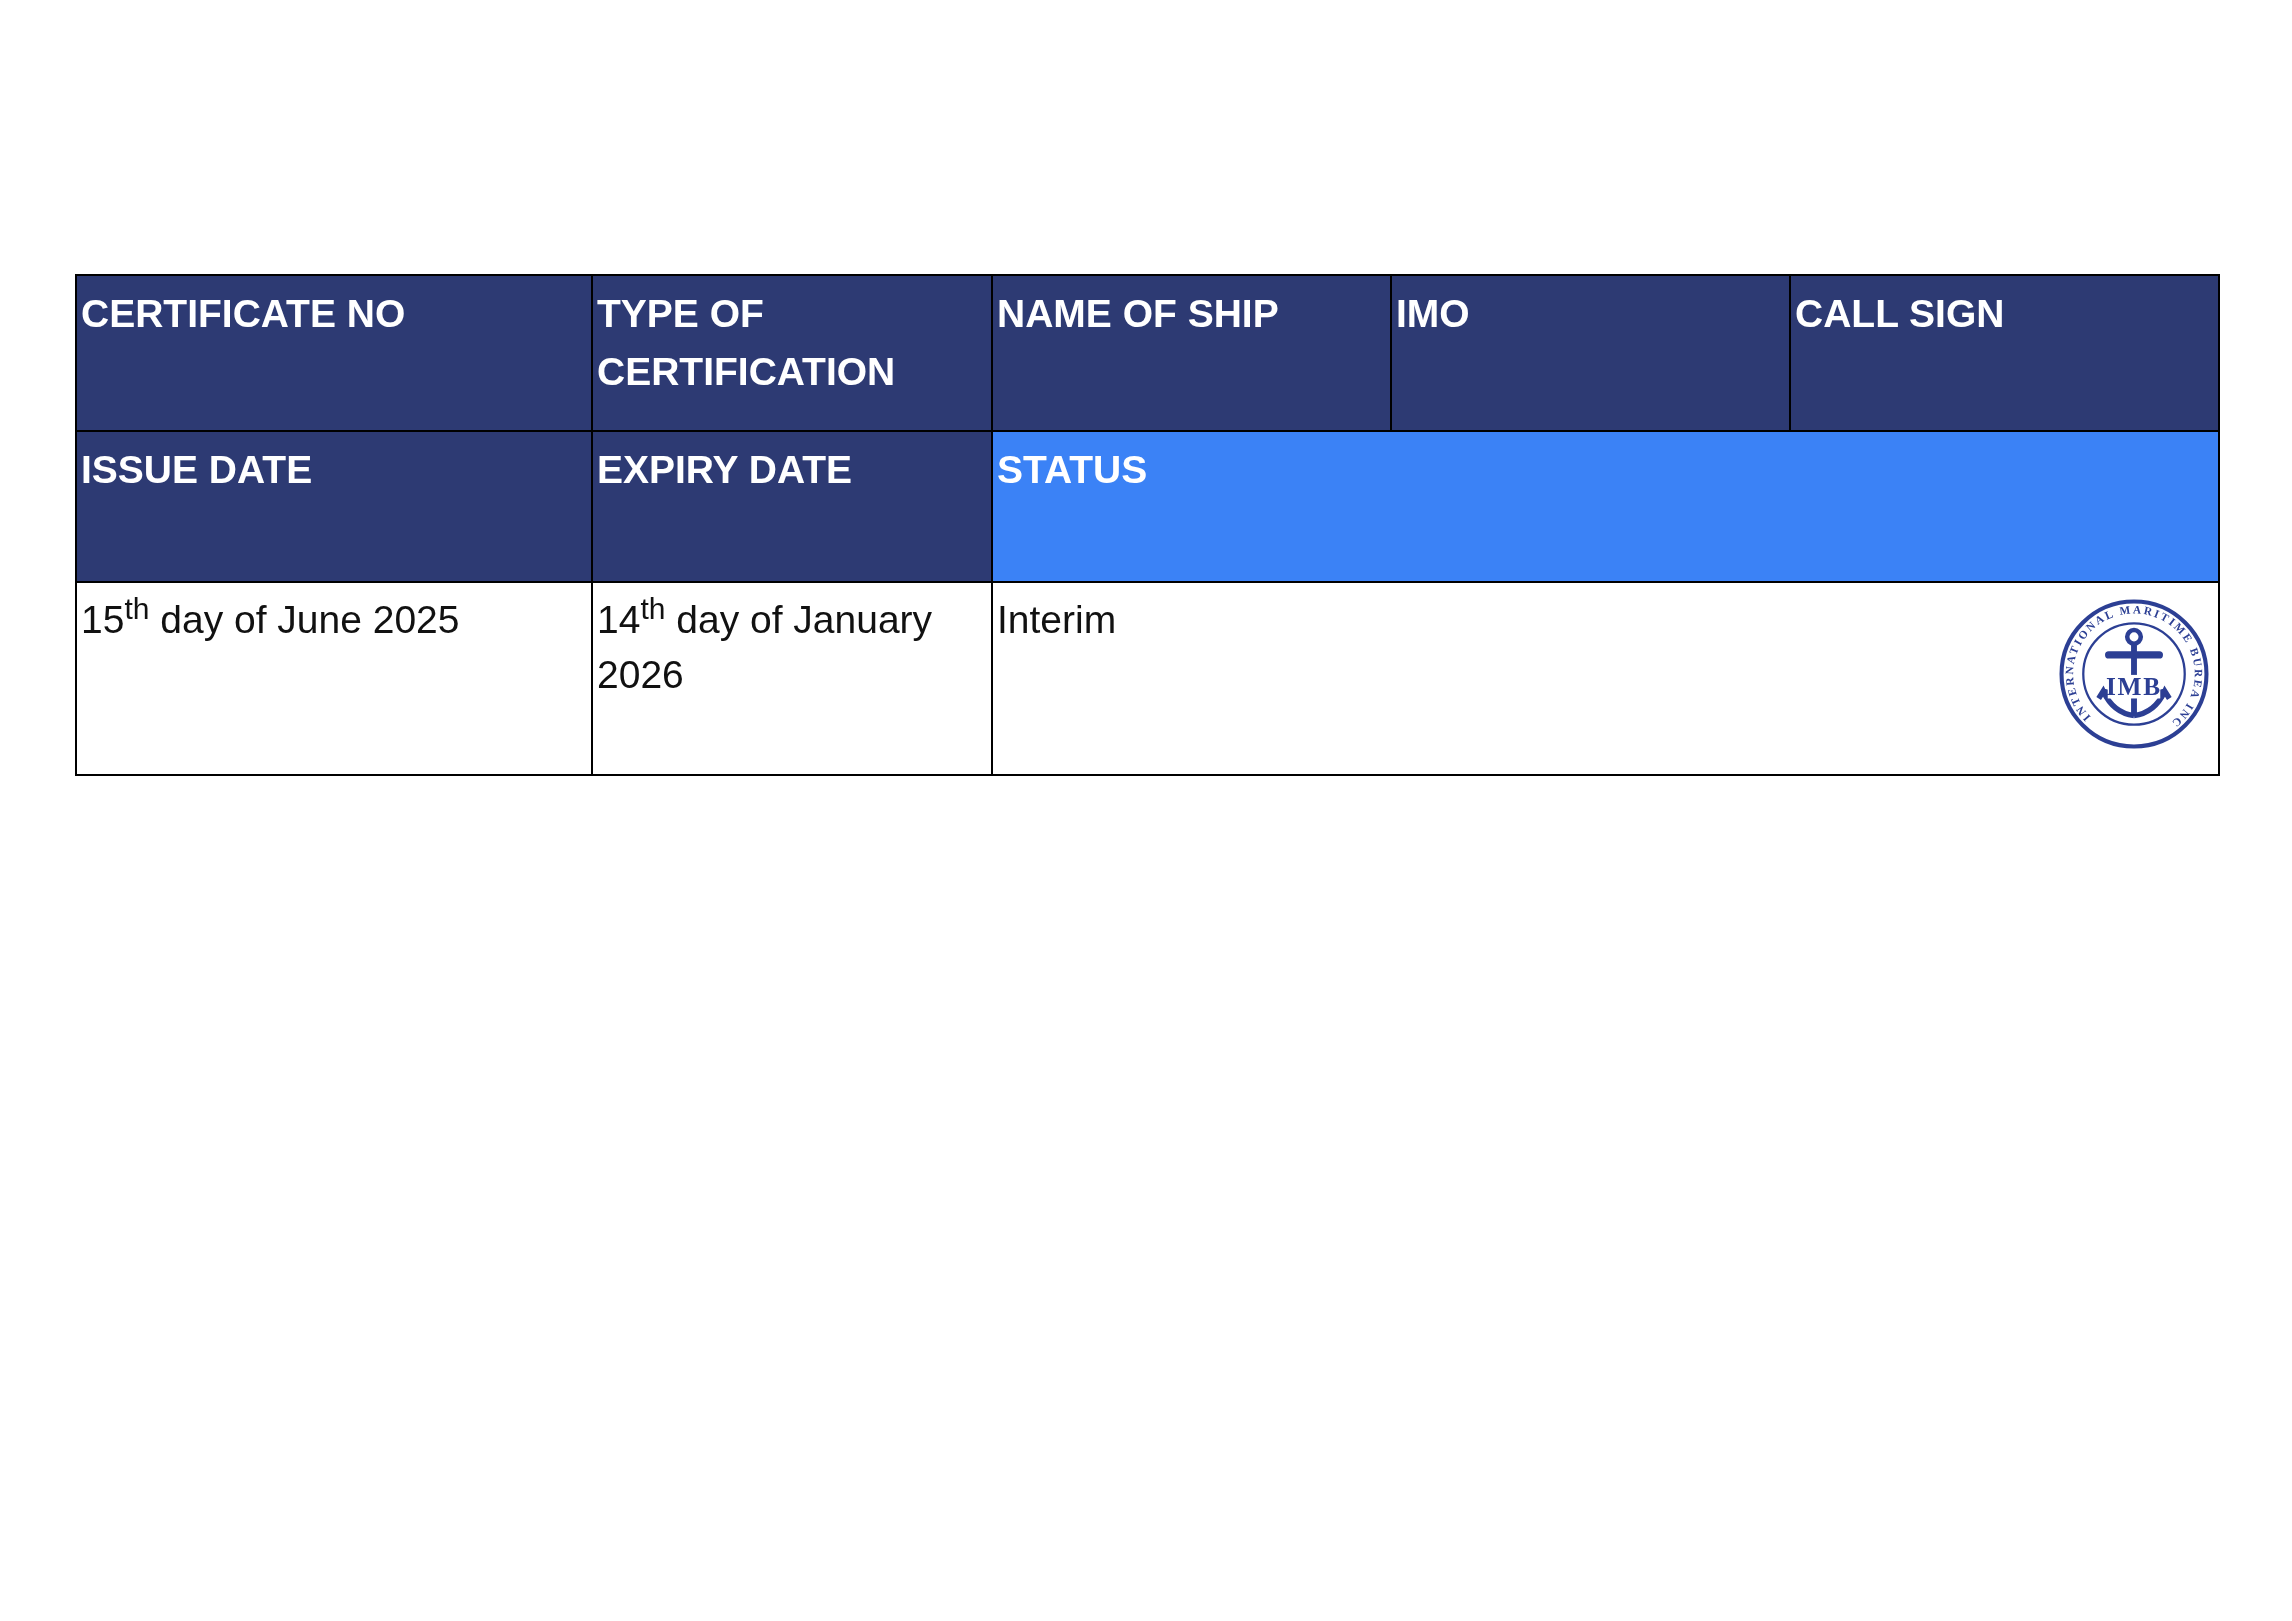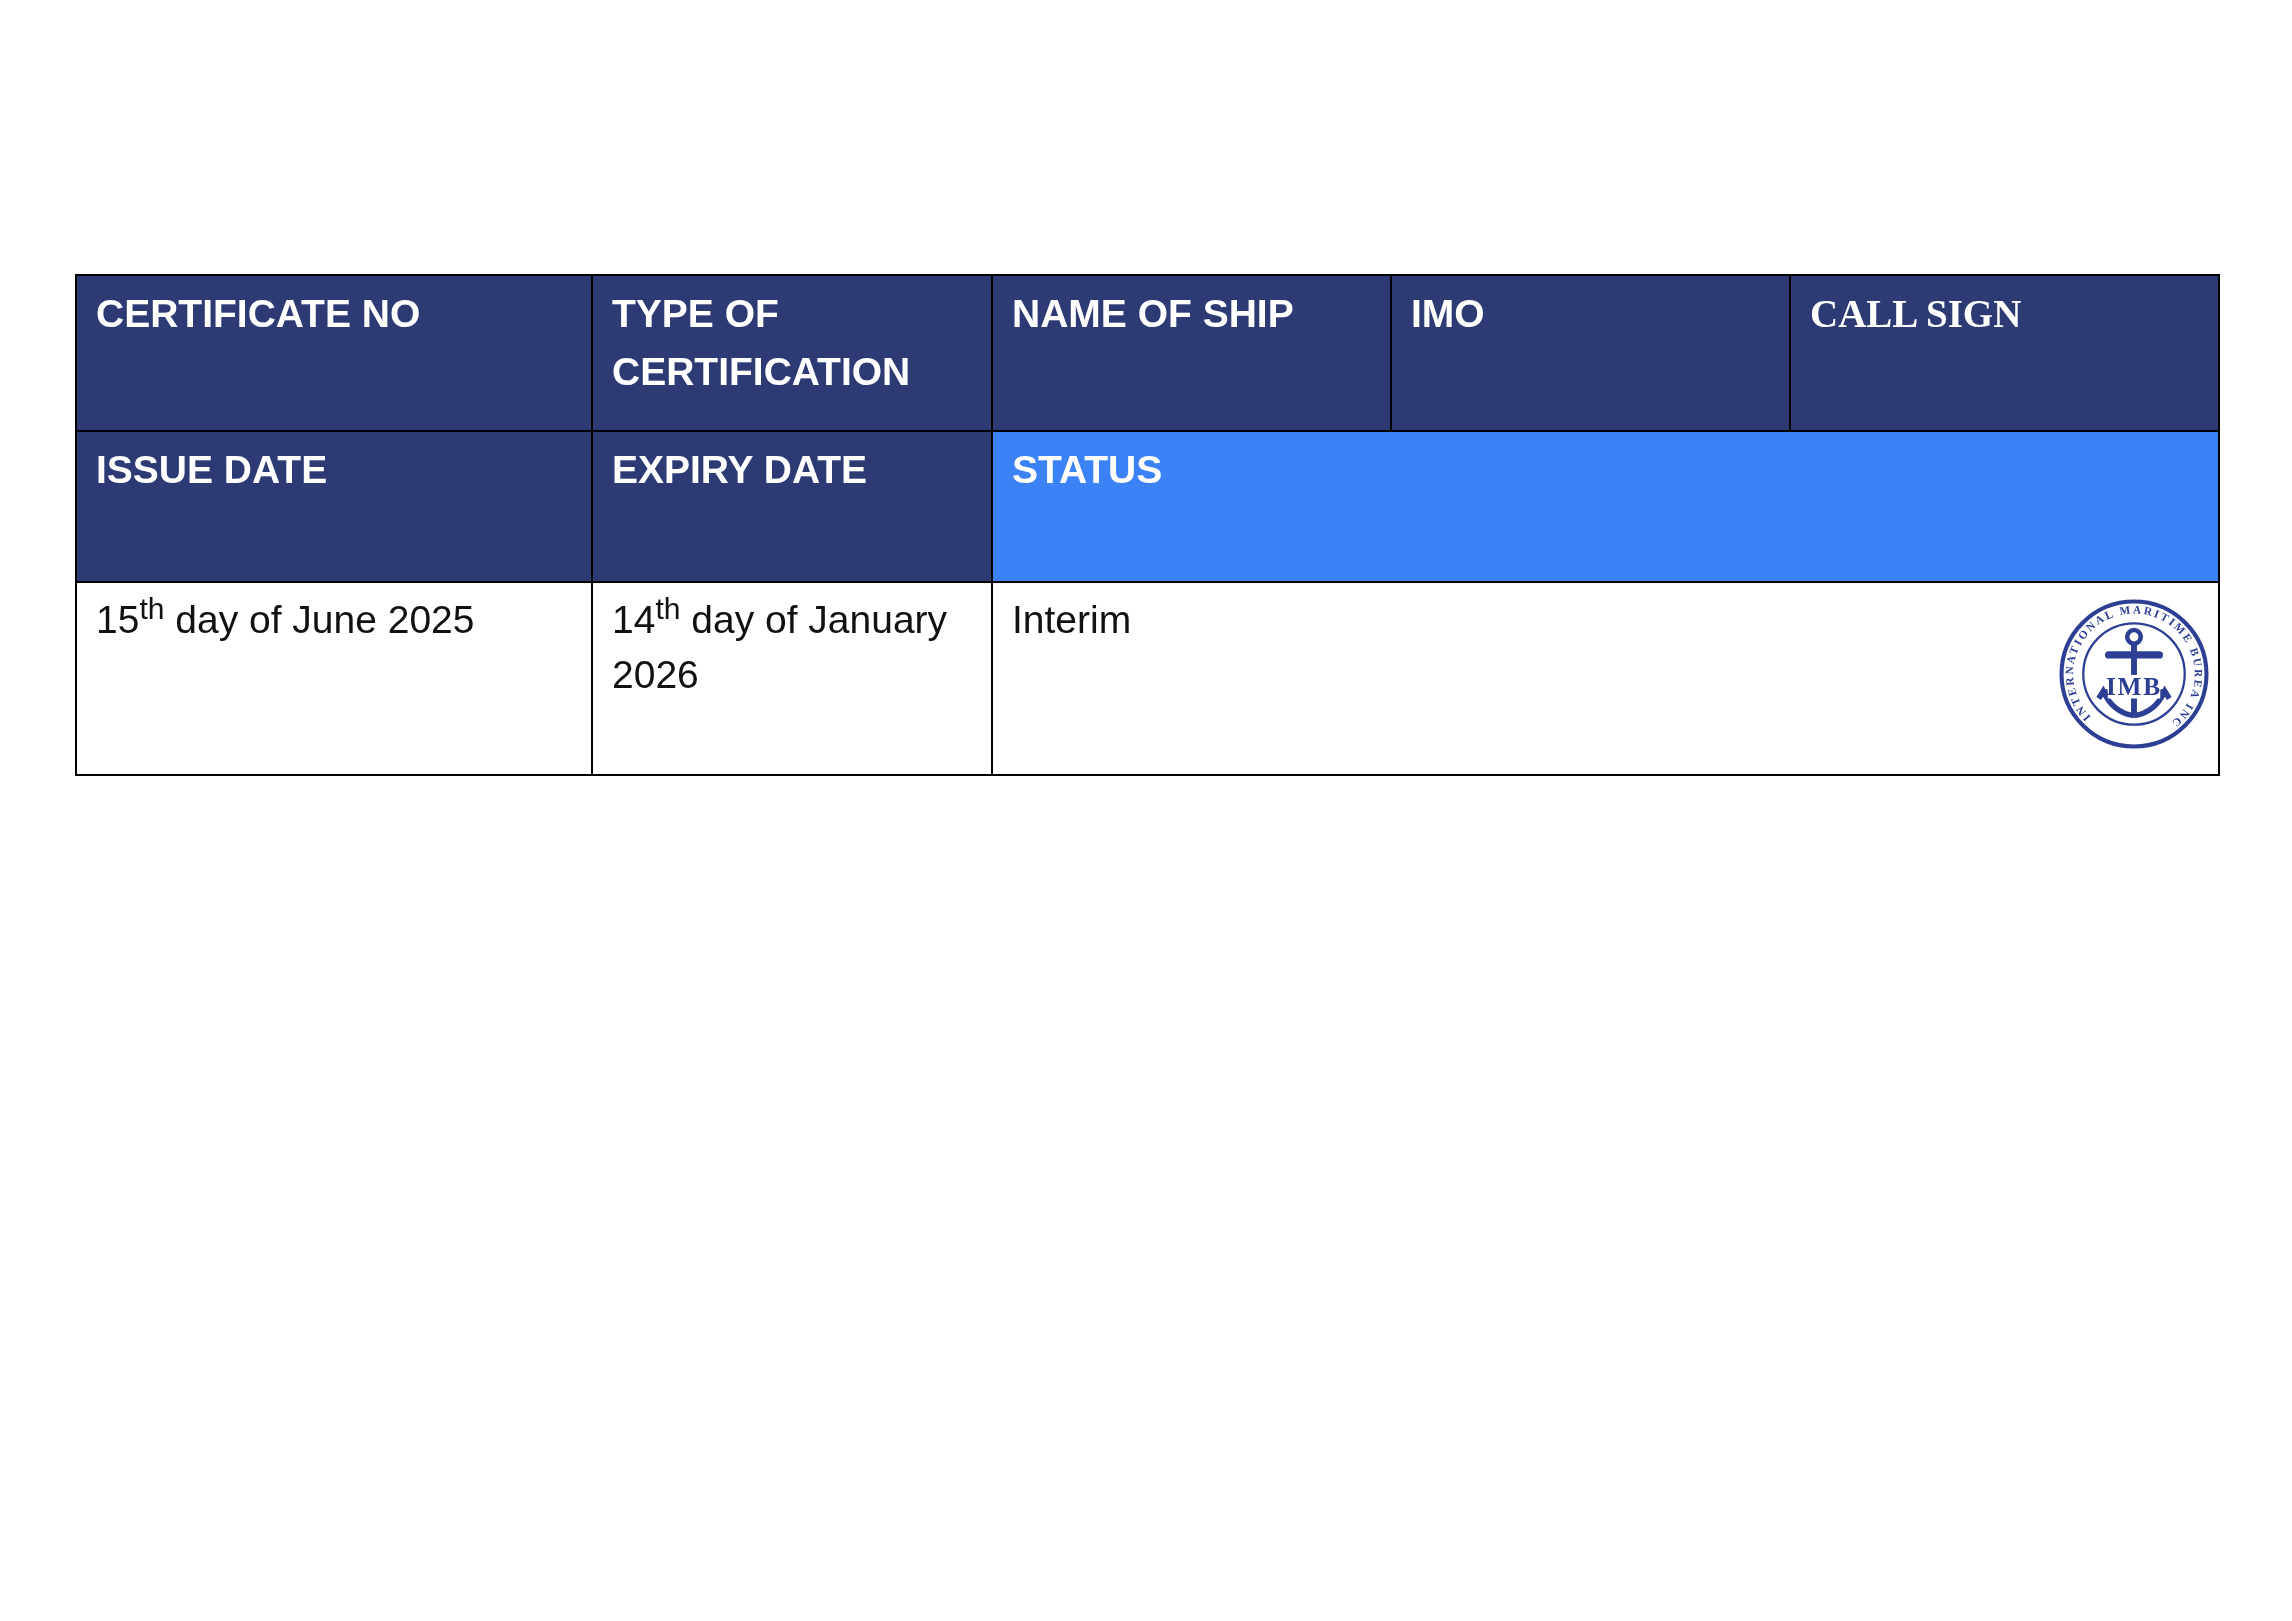--- a/index.html
+++ b/index.html
@@ -1,19 +1,19 @@
 <!DOCTYPE html>
 <html style="font-size:14.3px"><head>
 <meta charset="utf-8">
 <style>
   html,body{margin:0;padding:0;background:#ffffff;width:2293px;height:1622px;overflow:hidden;
             font-family:"Liberation Sans",sans-serif;}
   .doc-table{position:absolute;left:75px;top:274px;width:2143px;
              border-collapse:collapse;table-layout:fixed;}
-  .doc-table td{border:2.7px solid #000000;vertical-align:top;padding:9px 19px;
+  .doc-table td{border:2.7px solid #000000;vertical-align:top;padding:9px 4px;
                 font-size:39px;line-height:1.42;color:#111111;background:#ffffff;
                 overflow:hidden;}
   .doc-table td.hdr{color:#ffffff;font-weight:bold;line-height:1.48;}
   tr.r-hdr1 td{height:136px;}
   tr.r-data1 td{height:206px;}
   tr.r-hdr2 td{height:131px;}
   tr.r-data2 td{height:173px;}
   sup{font-size:30px;line-height:0;vertical-align:super;}
   .bold{font-weight:normal;}
   .status-cell{position:relative;}
@@ -29,21 +29,21 @@
       <col style="width:399px">
     <col style="width:399px">
       <col style="width:429px">
   </colgroup>
   <tbody>
       <tr class="r-hdr1">
     <td class="hdr" style="background: rgb(45, 58, 115);">CERTIFICATE NO</td>
     <td class="hdr" style="background: rgb(45, 58, 115);">TYPE OF CERTIFICATION</td>
     <td class="hdr" style="background: rgb(45, 58, 115);">NAME OF SHIP</td>
     <td class="hdr" style="background: rgb(45, 58, 115); margin-top: 32px;">IMO</td>
-    <td class="hdr" style="background: rgb(45, 58, 115); font-family: Liberation Serif, serif;">CALL SIGN</td>
+    <td class="hdr" style="background: rgb(45, 58, 115);">CALL SIGN</td>
   </tr>
   <tr class="r-hdr2">
     <td class="hdr" style="background: rgb(45, 58, 115);">ISSUE DATE</td>
     <td class="hdr" style="background: rgb(45, 58, 115);">EXPIRY DATE</td>
     <td class="hdr" colspan="3" style="background: #3b82f6;">STATUS</td>
   </tr>
   <tr class="r-data2">
     <td><span>15</span><sup>th</sup><span> day of June 2025</span></td>
     <td><span>14</span><sup>th</sup><span> day of January 2026</span></td>
     <td colspan="3" class="status-cell">

